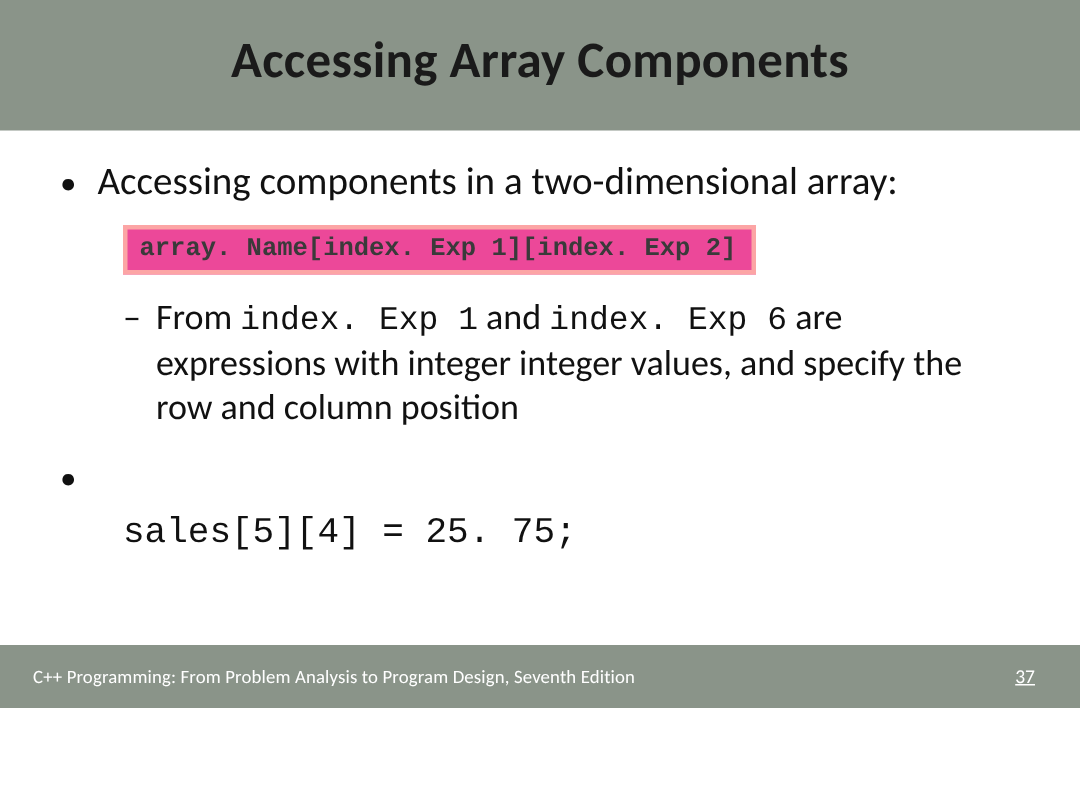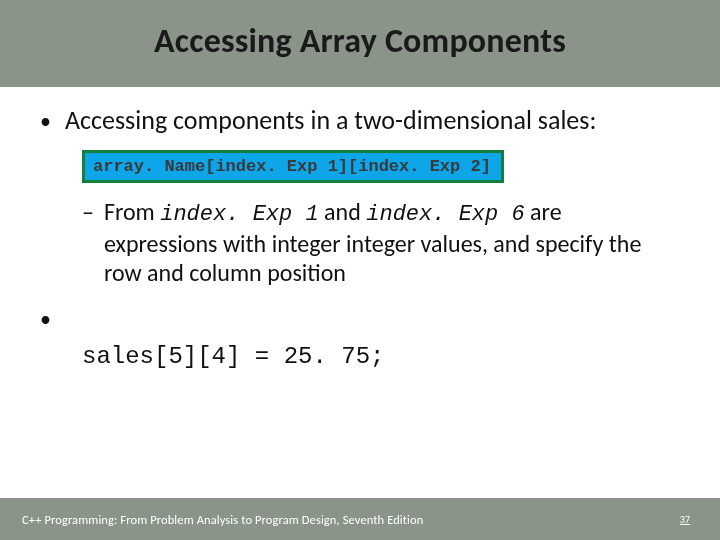--- a/index.html
+++ b/index.html
@@ -1,19 +1,19 @@
 <!DOCTYPE html>
 <html><head>
 <meta charset="utf-8">
 <style>
   * { margin: 0; padding: 0; box-sizing: border-box; }
   html, body { width: 720px; height: 540px; overflow: hidden; font-family: Calibri, Arial, sans-serif; }
   .slide {
     width: 720px;
-    height: 540px;
+    height: 472px;
     background: #ffffff;
     position: relative;
   }
   .title-bar {
     background: #8a9489;
     width: 100%;
     padding: 20px 0 26px 0;
     text-align: center;
   }
   .title-bar h1 {
@@ -37,43 +37,42 @@
     margin-right: 14px;
     margin-top: 4px;
     color: #111;
   }
   .bullet-l1 .txt { flex: 1; }
   .syntax-box-wrap {
     margin: 6px 0 14px 42px;
   }
   .syntax-box {
     display: inline-block;
-    background: #0ea5e9;
-    border: 3px solid #15803d;
+    background: #ec4899;
+    border: 3px solid #fca5a5;
     padding: 4px 10px 4px 8px;
     font-family: "Courier New", monospace;
     font-size: 17px;
     font-weight: 700;
     color: #3a3a3a;
   }
   .bullet-l2 {
     display: flex;
     font-size: 24px;
     line-height: 1.22;
     margin: 0 0 14px 42px;
   }
   .bullet-l2 .dash {
     margin-right: 10px;
     color: #111;
   }
   .bullet-l2 .txt { flex: 1; }
   .mono {
     font-family: "Courier New", monospace;
     font-size: 22px;
-    font-style: italic;
   }
   .example-line {
     font-size: 26px;
     display: flex;
     margin-bottom: 10px;
   }
   .example-line .dot {
     font-size: 22px;
     margin-right: 14px;
     margin-top: 4px;
@@ -97,38 +96,38 @@
     justify-content: space-between;
     padding: 0 30px 0 22px;
   }
   .footer .ftext {
     color: #ffffff;
     font-size: 12.5px;
     letter-spacing: 0.1px;
   }
   .footer .pagenum {
     color: #ffffff;
-    font-size: 10px;
+    font-size: 13px;
     text-decoration: underline;
   }
 </style>
 </head>
 <body>
 
 <div class="slide">
 
   <div class="title-bar">
     <h1>Accessing Array Components</h1>
   </div>
 
   <div class="content">
 
     <div class="bullet-l1">
       <span class="dot">•</span>
-      <span class="txt">Accessing components in a two-dimensional sales:</span>
+      <span class="txt">Accessing components in a two-dimensional array:</span>
     </div>
 
     <div class="syntax-box-wrap">
       <span class="syntax-box">array. Name[index. Exp 1][index. Exp 2]</span>
     </div>
 
     <div class="bullet-l2">
       <span class="dash">–</span>
       <span class="txt">
         <span>From </span><span class="mono">index. Exp 1</span><span> and </span><span class="mono">index. Exp 6</span><span> are expressions with integer integer values, and specify the row and column position</span>

